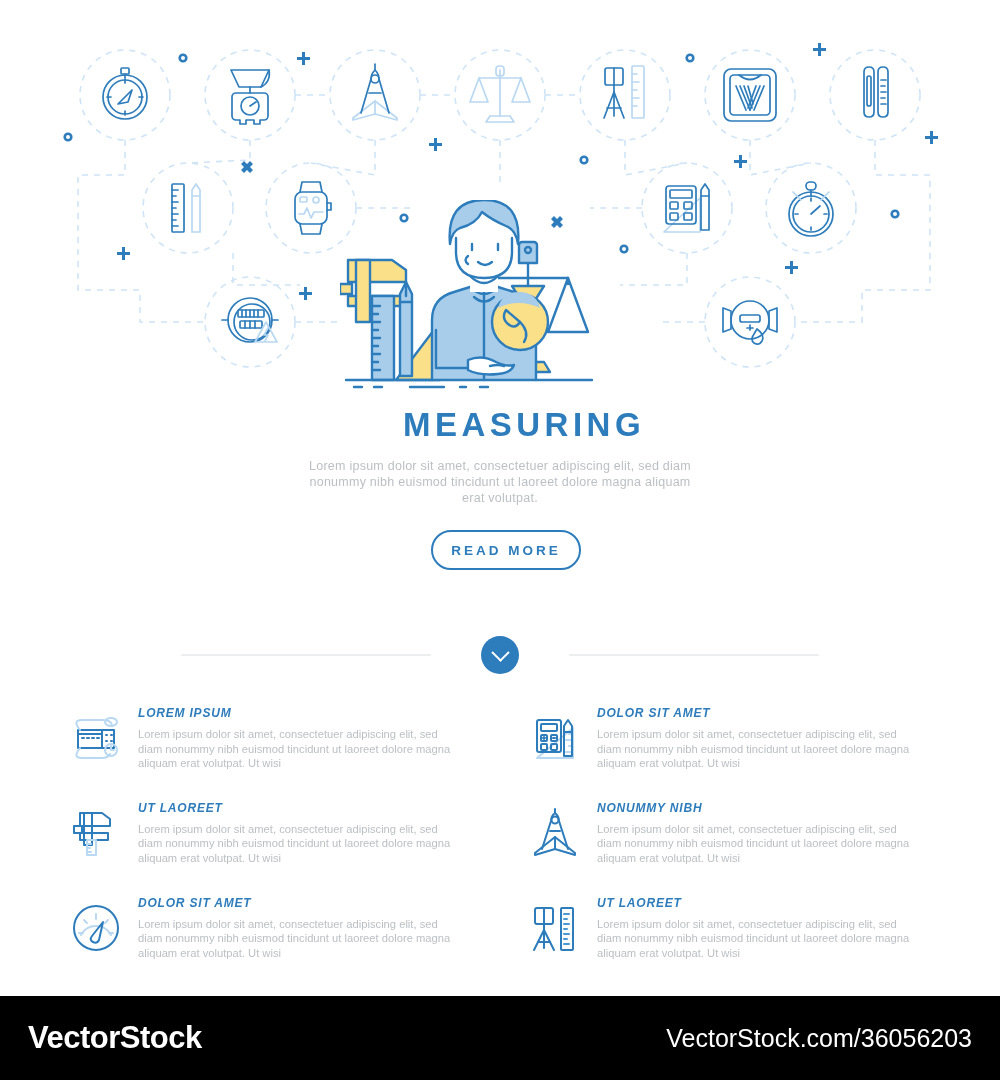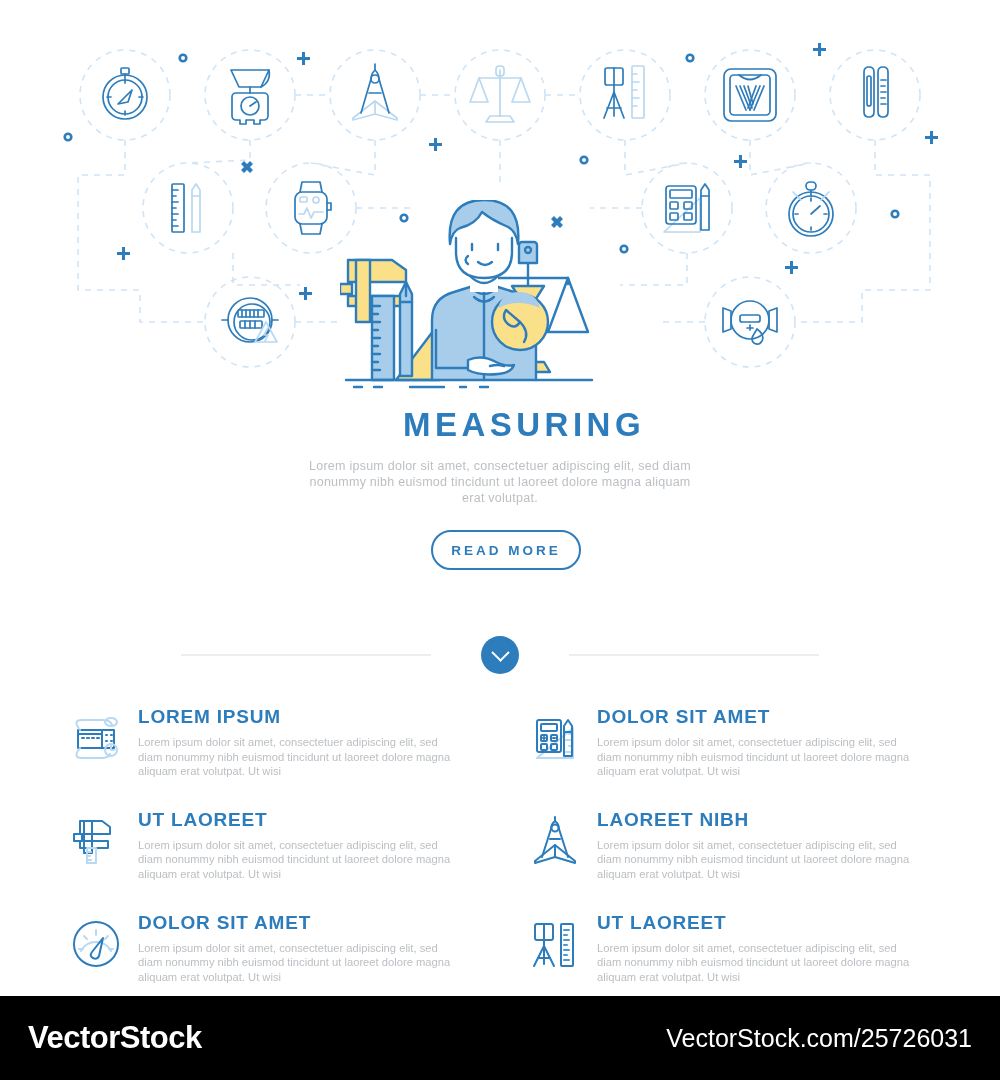--- a/index.html
+++ b/index.html
@@ -92,22 +92,23 @@
     width:860px;
     display:grid;
     grid-template-columns:1fr 1fr;
     column-gap:58px;
     row-gap:28px;
   }
   .feature{display:flex;gap:16px;align-items:flex-start;}
   .feat-icon{flex:0 0 auto;width:52px;height:52px;margin-top:8px;}
   .feat-body{flex:1 1 auto;padding-top:2px;}
   .feat-title{
-    color:#2d7cbb;font-weight:bold;font-size:19px;letter-spacing:.8px;
+    color:#2d7cbb;font-weight:bold;font-size:12px;letter-spacing:.8px;
     margin:0 0 7px 0;
+    font-style:italic;
   }
   .feat-text{
     color:#bcc0c4;font-size:11.2px;line-height:14.6px;margin:0;
     max-width:322px;
   }
 
   
   .footer{
     position:absolute;left:0;bottom:0;
     width:1000px;height:84px;background:#000000;
@@ -545,21 +546,21 @@
         <g fill="none" stroke="#2d7cbb" stroke-width="2" stroke-linecap="round" stroke-linejoin="round">
           <path d="M6 46 L26 30 L46 46 L46 48 L26 42 L6 48 Z"></path>
           <path d="M26 30 L26 42"></path>
           <path d="M26 6 q-4 3 -4 8 l-9 28 M26 6 q4 3 4 8 l9 28"></path>
           <circle cx="26" cy="13" r="3.5"></circle>
           <path d="M21 24 h10"></path>
           <path d="M26 6 L26 2"></path>
         </g>
       </svg>
       <div class="feat-body">
-        <div class="feat-title">LAOREET NIBH</div>
+        <div class="feat-title">NONUMMY NIBH</div>
         <p class="feat-text">Lorem ipsum dolor sit amet, consectetuer adipiscing elit, sed diam nonummy nibh euismod tincidunt ut laoreet dolore magna aliquam erat volutpat. Ut wisi</p>
       </div>
     </div>
 
     <div class="feature">
       <svg class="feat-icon" viewBox="0 0 52 52">
         <circle cx="26" cy="26" r="22" fill="none" stroke="#2d7cbb" stroke-width="2"></circle>
         <g fill="none" stroke="#b9d8f1" stroke-width="2" stroke-linecap="round" stroke-linejoin="round">
           <path d="M11 33 a17 17 0 0 1 30 0"></path>
           <path d="M26 12 v5 M14 18 l3 3 M38 18 l-3 3 M9 31 h4 M43 31 h-4"></path>
@@ -589,16 +590,16 @@
       <div class="feat-body">
         <div class="feat-title">UT LAOREET</div>
         <p class="feat-text">Lorem ipsum dolor sit amet, consectetuer adipiscing elit, sed diam nonummy nibh euismod tincidunt ut laoreet dolore magna aliquam erat volutpat. Ut wisi</p>
       </div>
     </div>
 
   </div>
 
   <div class="footer">
     <div class="wm-logo">VectorStock</div>
-    <div class="wm-url">VectorStock.com/25726031</div>
+    <div class="wm-url">VectorStock.com/36056203</div>
   </div>
 
 </div>
 
 </body></html>

